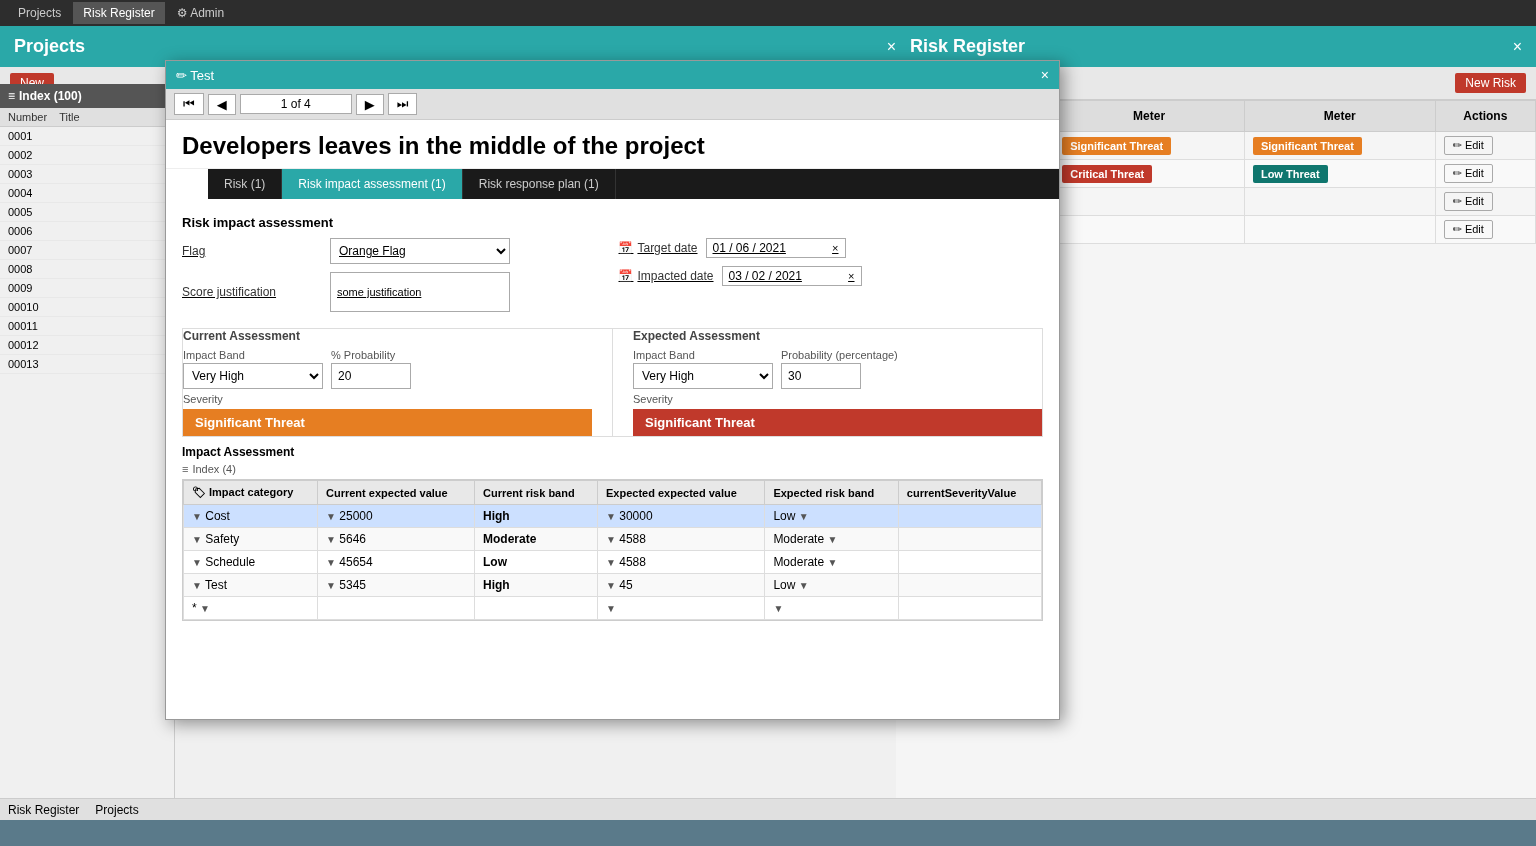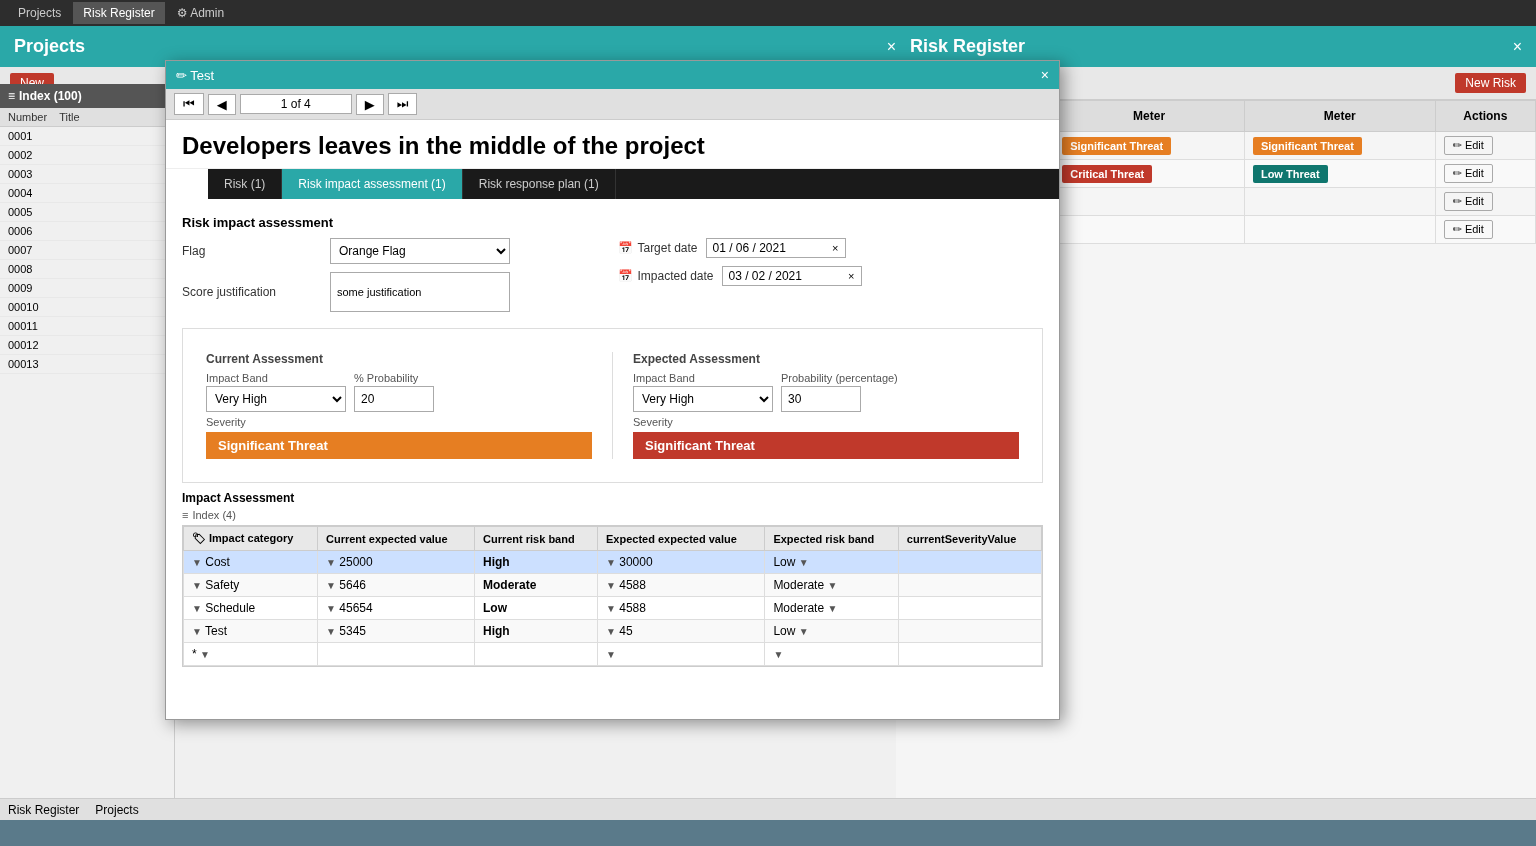--- a/index.html
+++ b/index.html
@@ -194,21 +194,21 @@
     <div class="modal-tabs">
       <div class="modal-tab">Risk (1)</div>
       <div class="modal-tab active">Risk impact assessment (1)</div>
       <div class="modal-tab">Risk response plan (1)</div>
     </div>
 
     <div class="modal-body">
 
       <div class="section-title">Risk impact assessment</div>
 
-      <div style="display:flex;gap:12px;margin-bottom:8px;">
+      <div style="display:flex;gap:12px;margin-bottom:8px;text-decoration:underline;">
 
         <div style="flex:1;">
           <div class="form-row">
             <span class="form-label">Flag</span>
             <select class="form-select">
               <option>Orange Flag</option>
             </select>
           </div>
           <div class="form-row">
             <span class="form-label">Score justification</span>
@@ -227,21 +227,21 @@
           <div class="form-row">
             <span class="form-date-label">📅 <span>Impacted date</span></span>
             <div class="date-value">
               <span>03 / 02 / 2021</span>
               <span style="font-size:11px;cursor:pointer;">×</span>
             </div>
           </div>
         </div>
       </div>
 
-      <div style="display:flex;gap:0;margin-bottom:8px;border:1px solid #ddd;padding:23px;">
+      <div style="display:flex;gap:0;margin-bottom:8px;border:1px solid #ddd;padding:0;">
 
         <div style="flex:1;padding-right:12px;">
           <div class="assessment-sub-title">Current Assessment</div>
           <div style="display:flex;gap:8px;margin-bottom:4px;">
             <div>
               <div class="assessment-field-label">Impact Band</div>
               <select class="assessment-select">
                 <option>Very High</option>
               </select>
             </div>

